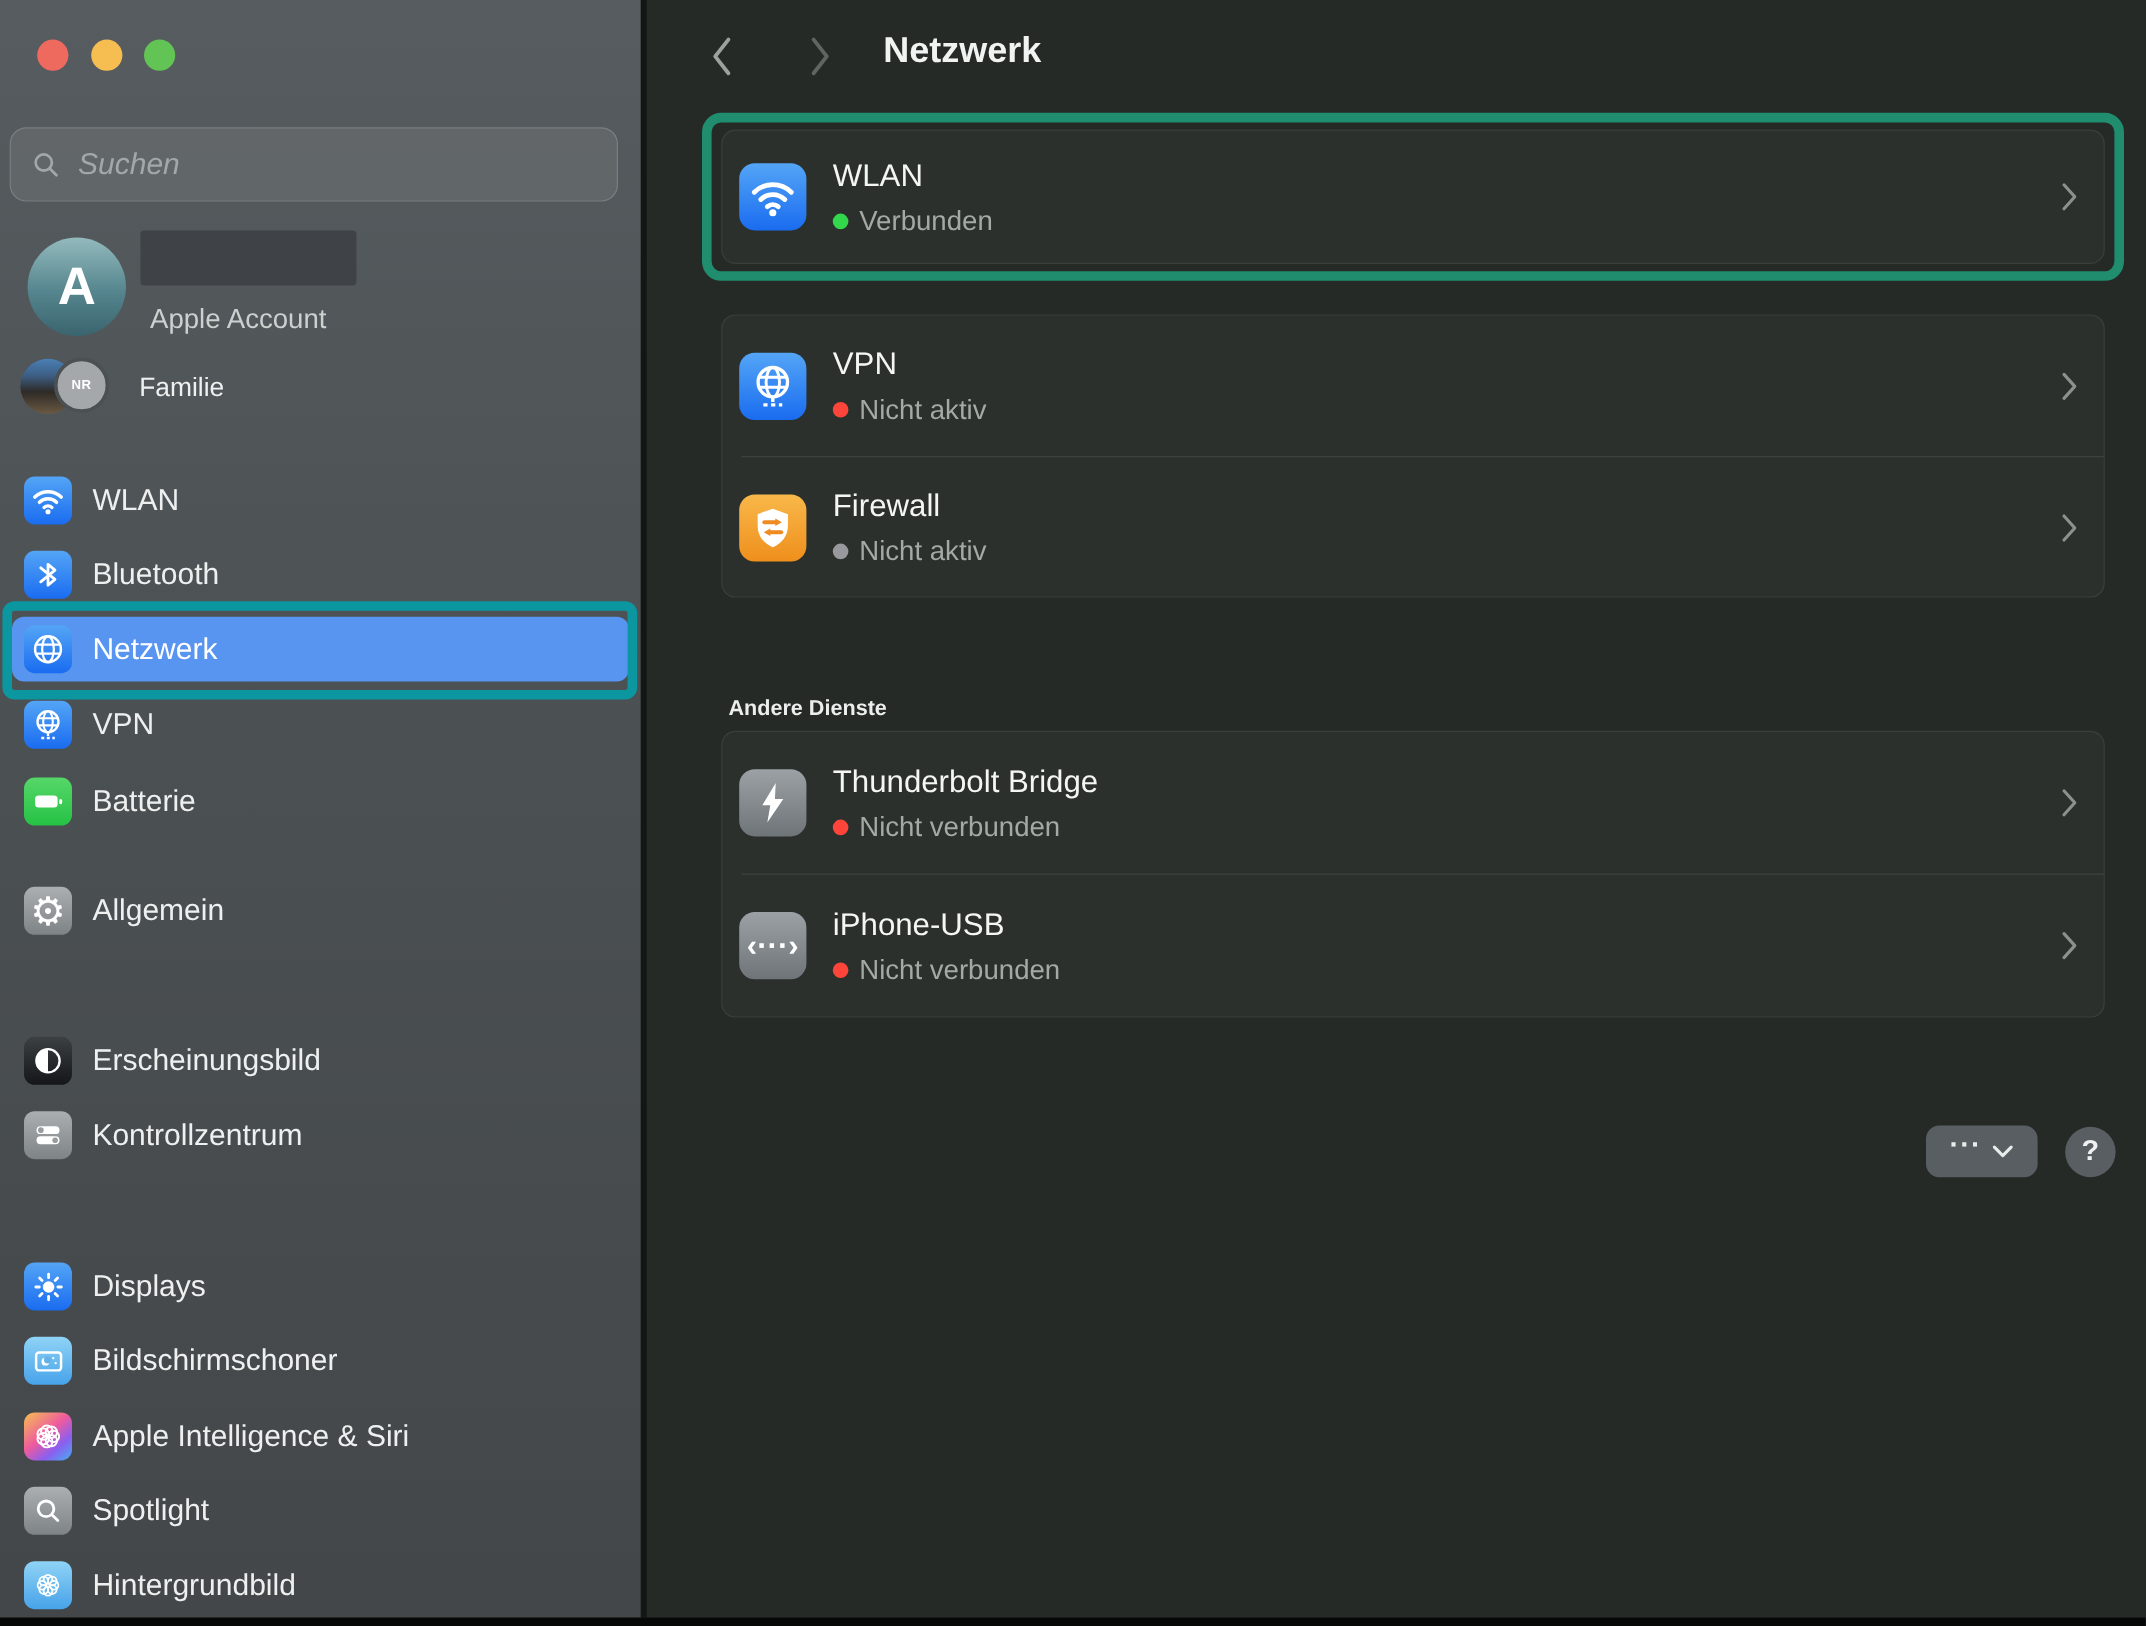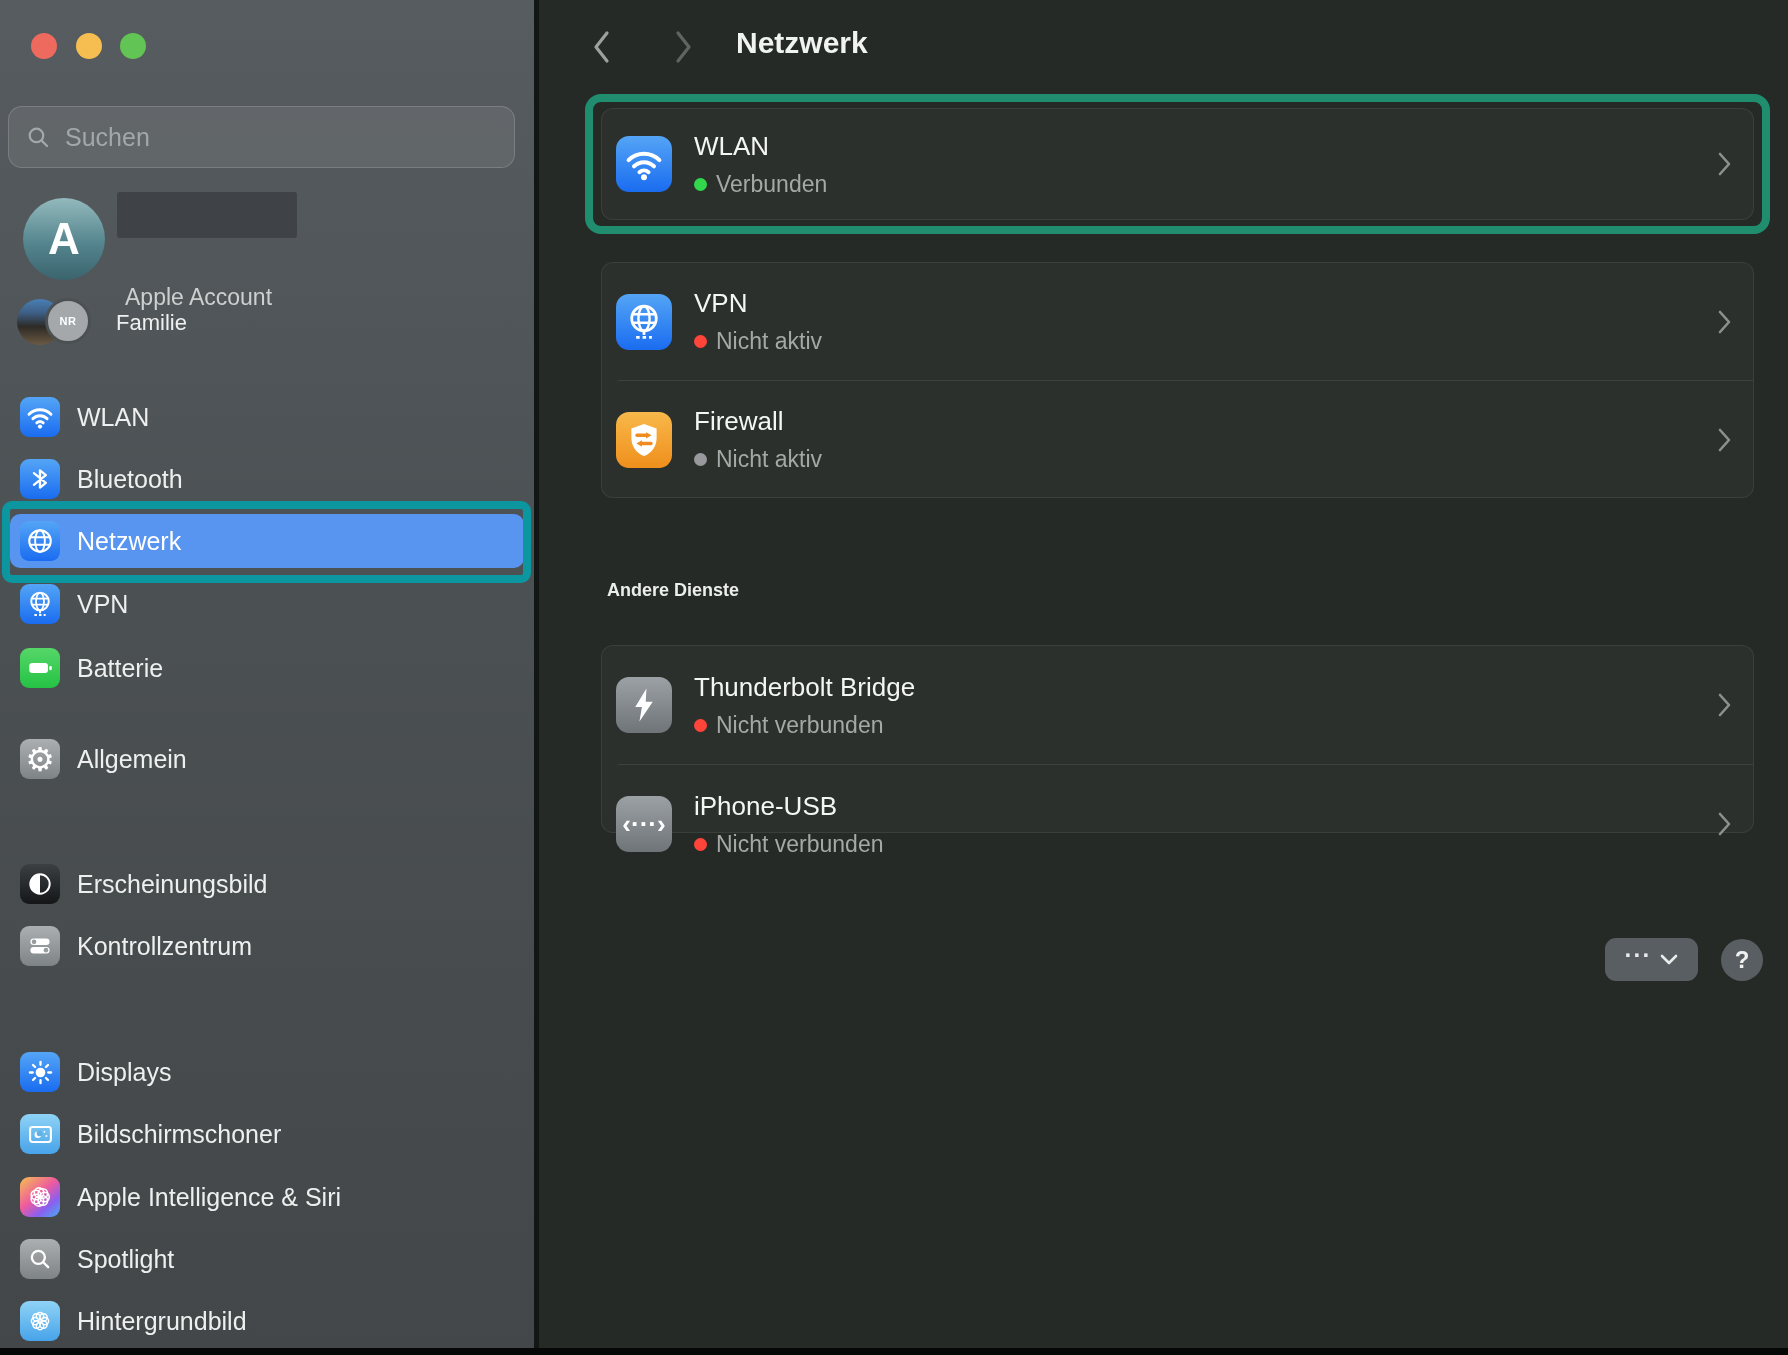--- a/index.html
+++ b/index.html
@@ -15,29 +15,29 @@
     background:linear-gradient(180deg,#575c60 0%,#4b5053 45%,#434749 100%);
   }
   .vdivider{position:absolute;left:534px;top:0;width:5px;height:1348px;background:#121615;}
   .bottom-strip{position:absolute;left:0;top:1348px;width:1788px;height:7px;background:#060807;}
   .tl{position:absolute;top:33px;width:26px;height:26px;border-radius:50%;}
   .search{
     position:absolute;left:8px;top:106px;width:507px;height:62px;box-sizing:border-box;
     background:rgba(255,255,255,0.08);border:1px solid rgba(255,255,255,0.16);
     border-radius:14px;display:flex;align-items:center;padding-left:16px;
   }
-  .search-text{font-size:25px;color:#a2a8aa;margin-left:13px;}
+  .search-text{font-size:25px;color:#a2a8aa;margin-left:13px;font-style:italic;}
   .avatar-a{
     position:absolute;left:23px;top:198px;width:82px;height:82px;border-radius:50%;
     background:linear-gradient(180deg,#93babd 0%,#55858e 55%,#3a646e 100%);
     display:flex;align-items:center;justify-content:center;
     color:#fff;font-size:44px;font-weight:700;
   }
   .redacted{position:absolute;left:117px;top:192px;width:180px;height:46px;background:#3f4347;border-radius:3px;}
-  .acct-label{position:absolute;left:125px;top:252px;font-size:23px;color:#ccd0cf;margin-top:32px;}
+  .acct-label{position:absolute;left:125px;top:252px;font-size:23px;color:#ccd0cf;}
   .fam-photo{
     position:absolute;left:17px;top:299px;width:46px;height:46px;border-radius:50%;
     background:linear-gradient(180deg,#4a7fb5 0%,#3d5f85 30%,#2e2a26 60%,#6b5a43 100%);
   }
   .fam-nr{
     position:absolute;left:45px;top:298px;width:46px;height:46px;border-radius:50%;
     background:#a4a8ab;border:3px solid #4b5053;box-sizing:border-box;
     display:flex;align-items:center;justify-content:center;
     color:#fff;font-size:11px;font-weight:600;letter-spacing:.5px;
   }
@@ -379,21 +379,21 @@
       <span class="chev">
         <svg width="16" height="26" viewBox="0 0 16 26" fill="none">
           <path d="M3 3 L12 13 L3 23" stroke="#8b918f" stroke-width="2.6" stroke-linecap="round" stroke-linejoin="round"></path>
         </svg>
       </span>
     </div>
   </div>
 
   <div class="section-title">Andere Dienste</div>
 
-  <div class="card" style="left:62px;top:645px;width:1153px;height:188px;">
+  <div class="card" style="left:62px;top:609px;width:1153px;height:239px;">
     <div class="row" style="height:118px">
       <span class="ic ic56 bg-grey2">
         <svg width="42" height="42" viewBox="0 0 24 24">
           <path d="M13.4 2.6 L7 13.2 H10.8 L9.4 21.4 L17 10.2 H13 Z" fill="#fff"></path>
         </svg>
       </span>
       <span class="texts">
         <span class="rlabel">Thunderbolt Bridge</span>
         <span class="status">
           <span class="dot" style="background-color: rgb(255, 69, 58);"></span>

